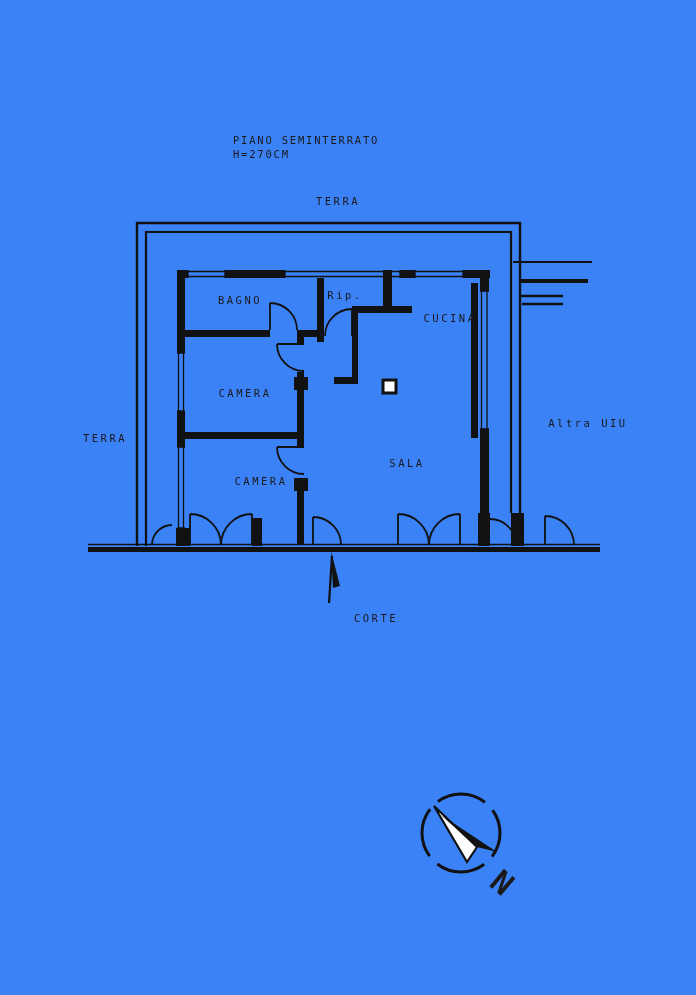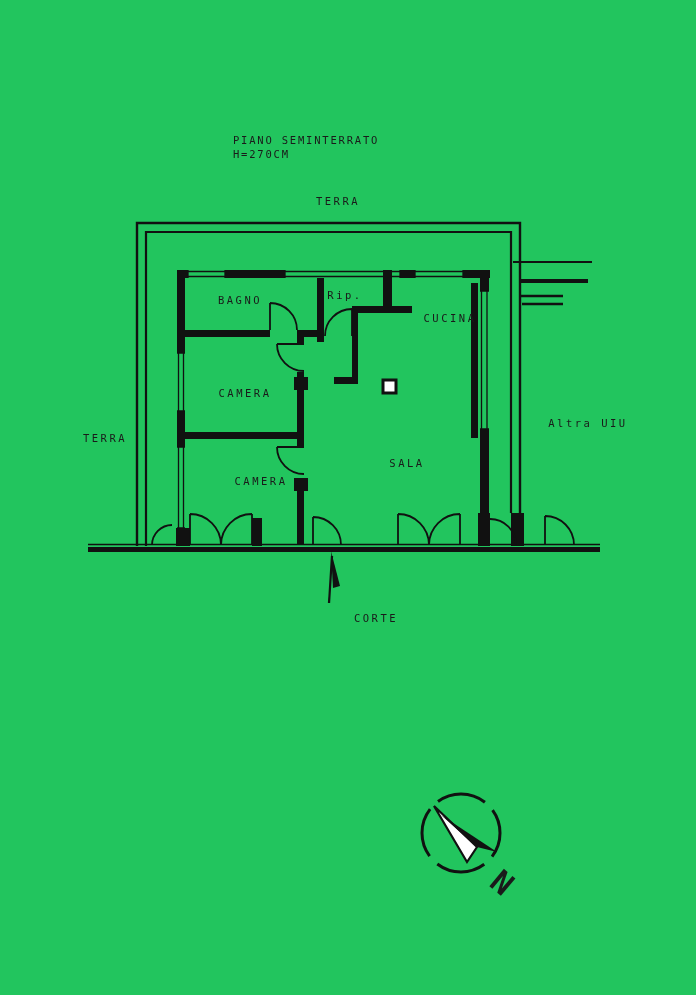--- a/index.html
+++ b/index.html
@@ -1,16 +1,16 @@
 <!DOCTYPE html>
 <html><head>
 <meta charset="utf-8">
 <style>
   html,body{margin:0;padding:0;background:#ffffff;}
-  .page{position:relative;width:696px;height:995px;background:#22c55e;overflow:hidden;
+  .page{position:relative;width:696px;height:995px;background:#3b82f6;overflow:hidden;
         font-family:"DejaVu Sans Mono", monospace;}
   svg text{fill:#1a1a1a;font-family:"DejaVu Sans Mono", monospace;}
   .lbl{font-size:10.5px;letter-spacing:2.5px;}
   .ttl{font-size:10.5px;letter-spacing:1.8px;}
   .north{font-size:31px;font-weight:bold;letter-spacing:0;}
 </style>
 </head>
 <body>
 
 <div class="page">

